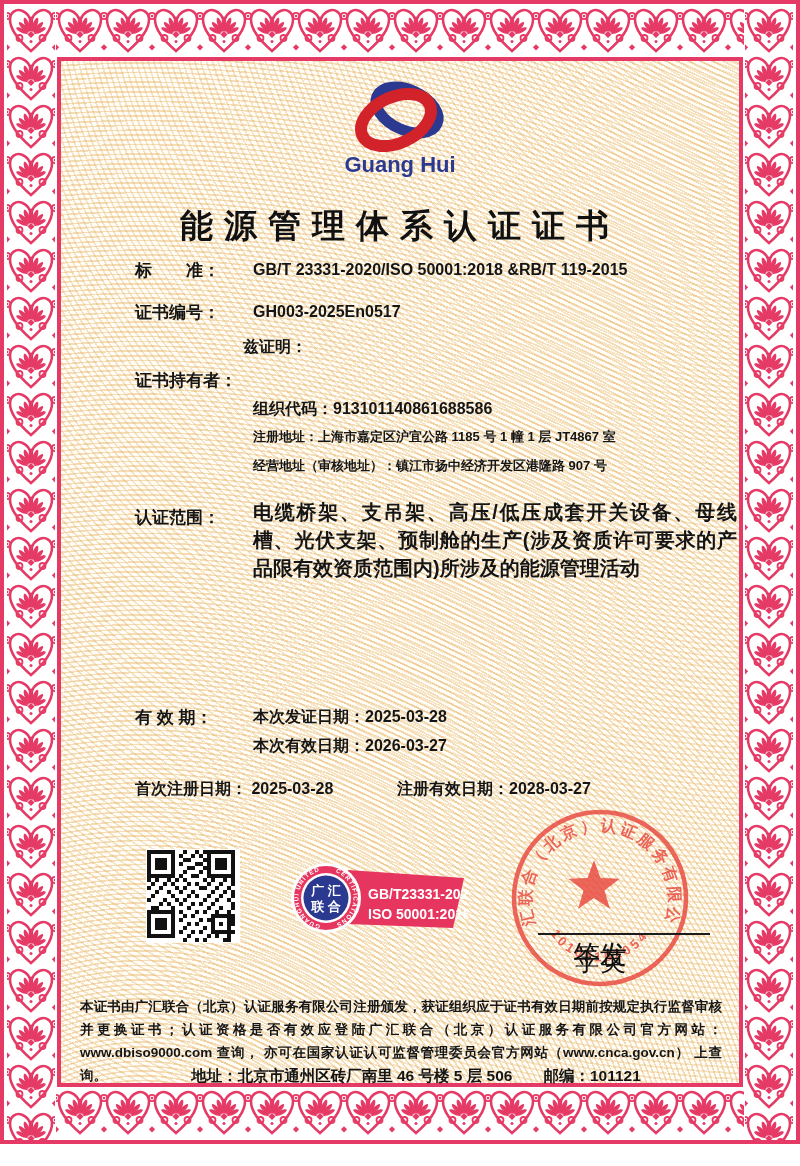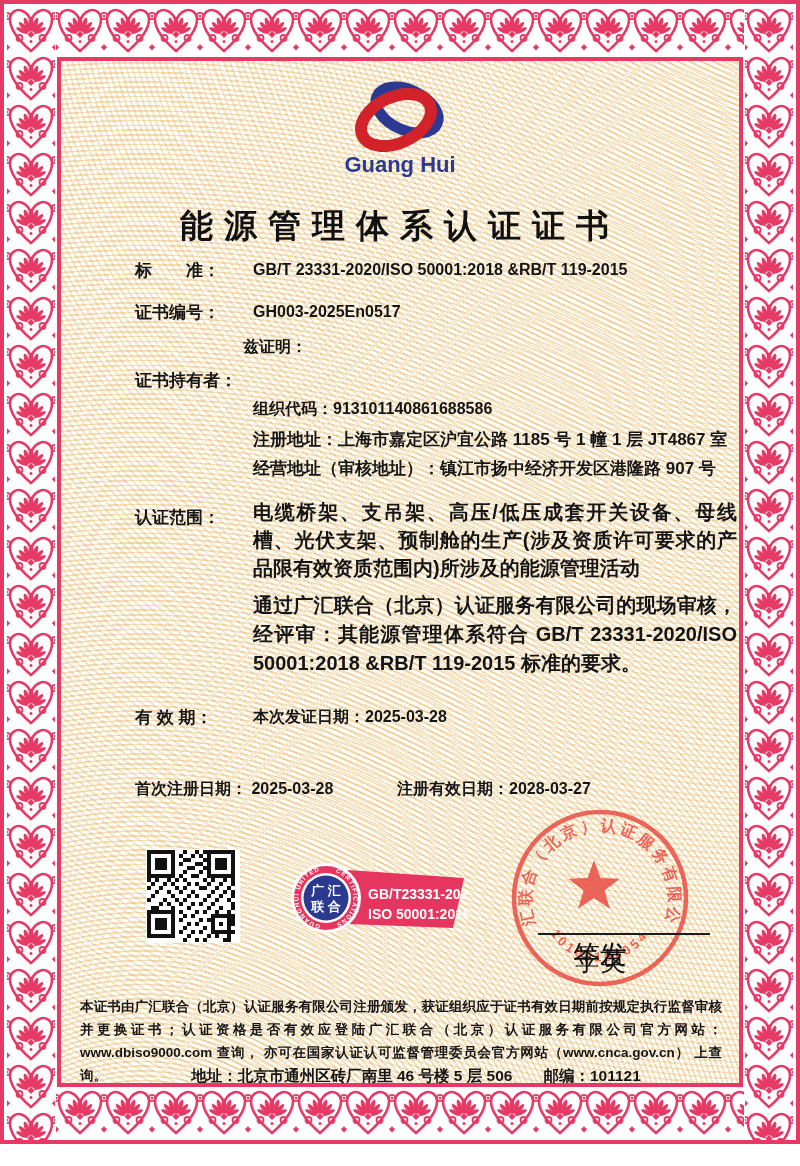--- a/index.html
+++ b/index.html
@@ -16,21 +16,21 @@
     background:
       repeating-radial-gradient(circle at 12% 118%, rgba(228,172,90,0) 0 3.2px, rgba(228,172,90,.40) 3.2px 4.8px),
       repeating-radial-gradient(circle at 108% -18%, rgba(228,172,90,0) 0 3.8px, rgba(228,172,90,.30) 3.8px 5.6px),
       #fffdf6;}
   .abs{position:absolute;}
   .cn{font-weight:bold;color:#151515;}
   .title{left:0;right:0;top:204px;text-align:center;font-size:33px;letter-spacing:11px;padding-left:0;color:#111;}
   .brand{left:340px;top:152px;width:120px;text-align:center;color:#2b3990;font-size:22px;font-weight:bold;}
   .lbl{font-size:17px;white-space:nowrap;}
   .val{font-size:16px;white-space:nowrap;}
-  .val-sm{font-size:17px;white-space:nowrap;}
+  .val-sm{font-size:13px;white-space:nowrap;}
   .block{font-size:20px;line-height:28px;text-align:justify;}
   .footer-note{left:80px;top:995px;width:642px;font-size:13.5px;line-height:23px;text-align:justify;}
   .addr{left:0;right:0;top:1066px;text-align:center;font-size:15.5px;padding-left:32px;}
   .sig-name{left:540px;top:901px;width:120px;text-align:center;font-size:26px;color:#111;
             font-family:"DejaVu Serif",serif;z-index:6;margin-top:43px;}
   .sig-line{left:538px;top:933px;width:172px;height:2px;background:#1c1c1c;z-index:6;}
   .sig-issued{left:540px;top:937px;width:120px;text-align:center;font-size:27px;color:#111;
               font-family:"DejaVu Serif",serif;z-index:6;}
   svg{display:block;}
 </style>
@@ -107,24 +107,24 @@
 
   <div class="abs cn lbl" style="left:135px;top:369px">证书持有者：</div>
 
   <div class="abs cn val" style="left:253px;top:399px">组织代码：913101140861688586</div>
   <div class="abs cn val-sm" style="left:253px;top:428px">注册地址：上海市嘉定区沪宜公路 1185 号 1 幢 1 层 JT4867 室</div>
   <div class="abs cn val-sm" style="left:253px;top:457px">经营地址（审核地址）：镇江市扬中经济开发区港隆路 907 号</div>
 
   <div class="abs cn lbl" style="left:135px;top:506px">认证范围：</div>
   <div class="abs cn block" style="left:253px;top:498px;width:484px">电缆桥架、支吊架、高压/低压成套开关设备、母线槽、光伏支架、预制舱的生产(涉及资质许可要求的产品限有效资质范围内)所涉及的能源管理活动</div>
 
-  <div class="abs cn block" style="left:253px;top:591px;width:484px;line-height:29px">通过广汇联合（北京）认证服务有限公司的现场审核，经评审：其能源管理体系符合 GB/T 23331-2020/ISO 50001:2018 &amp;RB/T 119-2015 标准的要求。</div>
 
   <div class="abs cn lbl" style="left:135px;top:706px">有 效 期：</div>
   <div class="abs cn val" style="left:253px;top:707px">本次发证日期：2025-03-28</div>
+  <div class="abs cn val" style="left:253px;top:736px">本次有效日期：2026-03-27</div>
 
   <div class="abs cn val" style="left:135px;top:779px">首次注册日期： 2025-03-28</div>
   <div class="abs cn val" style="left:397px;top:779px">注册有效日期：2028-03-27</div>
 
   <svg class="abs" style="left:146px;top:849px" width="94" height="94" viewBox="0 0 94 94">
     <rect width="94" height="94" fill="#ffffff"></rect>
     <g transform="translate(1,1)">
       <path fill="#111" d="M36 0h4v4h-4zM48 0h4v4h-4zM56 0h4v4h-4zM32 4h4v4h-4zM44 4h4v4h-4zM52 4h4v4h-4zM36 8h4v4h-4zM40 8h4v4h-4zM56 8h4v4h-4zM32 12h4v4h-4zM48 12h4v4h-4zM52 12h4v4h-4zM40 16h4v4h-4zM44 16h4v4h-4zM56 16h4v4h-4zM36 20h4v4h-4zM52 20h4v4h-4zM32 24h4v4h-4zM44 24h4v4h-4zM48 24h4v4h-4z M0 28h4v4h-4zM8 28h4v4h-4zM20 28h4v4h-4zM28 28h4v4h-4zM36 28h4v4h-4zM56 28h4v4h-4zM64 28h4v4h-4zM76 28h4v4h-4zM84 28h4v4h-4z M4 32h4v4h-4zM16 32h4v4h-4zM24 32h4v4h-4zM40 32h4v4h-4zM48 32h4v4h-4zM60 32h4v4h-4zM72 32h4v4h-4zM84 32h4v4h-4z M0 36h4v4h-4zM12 36h4v4h-4zM28 36h4v4h-4zM36 36h4v4h-4zM52 36h4v4h-4zM56 36h4v4h-4zM68 36h4v4h-4zM80 36h4v4h-4z M8 40h4v4h-4zM20 40h4v4h-4zM32 40h4v4h-4zM44 40h4v4h-4zM64 40h4v4h-4zM76 40h4v4h-4zM84 40h4v4h-4z M4 44h4v4h-4zM24 44h4v4h-4zM40 44h4v4h-4zM48 44h4v4h-4zM60 44h4v4h-4zM72 44h4v4h-4zM84 44h4v4h-4z M0 48h4v4h-4zM16 48h4v4h-4zM28 48h4v4h-4zM36 48h4v4h-4zM56 48h4v4h-4zM68 48h4v4h-4zM80 48h4v4h-4z M12 52h4v4h-4zM20 52h4v4h-4zM32 52h4v4h-4zM44 52h4v4h-4zM52 52h4v4h-4zM64 52h4v4h-4zM84 52h4v4h-4z M4 56h4v4h-4zM8 56h4v4h-4zM24 56h4v4h-4zM40 56h4v4h-4zM60 56h4v4h-4zM72 56h4v4h-4zM84 56h4v4h-4z M32 60h4v4h-4zM48 60h4v4h-4zM56 60h4v4h-4zM68 60h4v4h-4zM80 60h4v4h-4z M36 64h4v4h-4zM44 64h4v4h-4zM84 64h4v4h-4z M32 68h4v4h-4zM52 68h4v4h-4zM60 68h4v4h-4zM84 68h4v4h-4z M40 72h4v4h-4zM48 72h4v4h-4zM76 72h4v4h-4zM84 72h4v4h-4z M36 76h4v4h-4zM56 76h4v4h-4zM64 76h4v4h-4zM80 76h4v4h-4z M32 80h4v4h-4zM44 80h4v4h-4zM52 80h4v4h-4zM72 80h4v4h-4zM84 80h4v4h-4z M40 84h4v4h-4zM60 84h4v4h-4zM68 84h4v4h-4zM80 84h4v4h-4z M36 88h4v4h-4zM48 88h4v4h-4zM56 88h4v4h-4zM76 88h4v4h-4zM80 88h4v4h-4z"></path>
       <g>
         <rect x="0" y="0" width="28" height="28" fill="#111"></rect>

